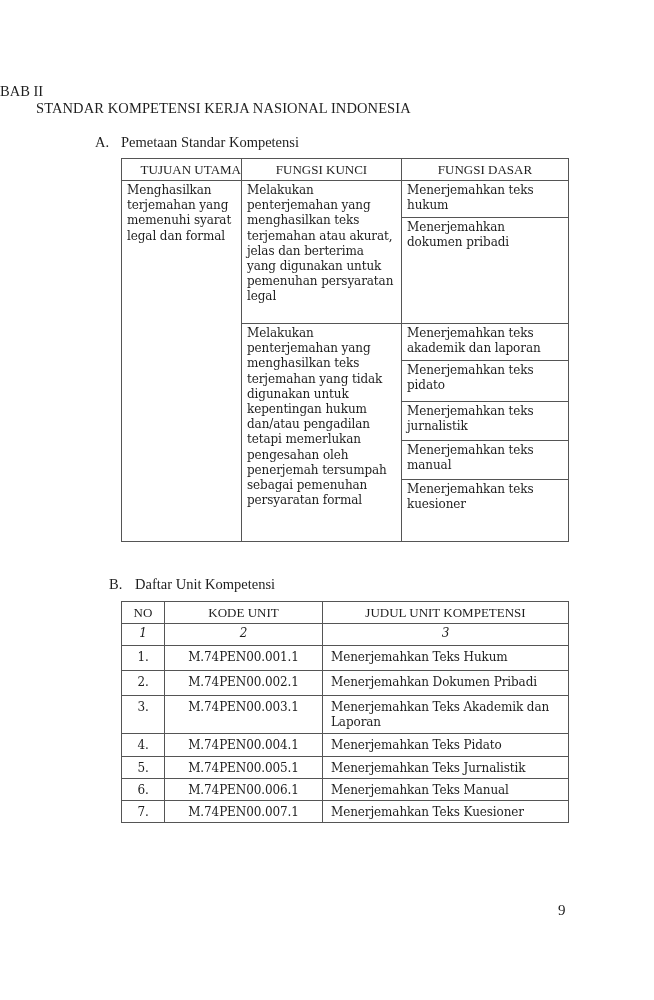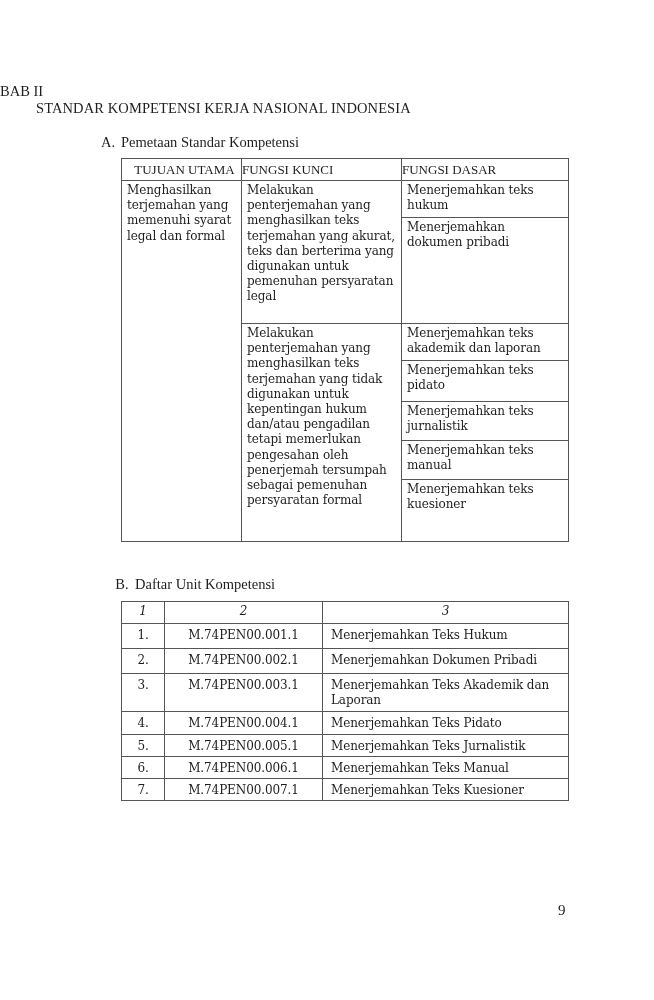--- a/index.html
+++ b/index.html
@@ -1,33 +1,33 @@
 <!DOCTYPE html>
 <html><head>
   <meta charset="utf-8">
   <style>
     html, body { margin: 0; padding: 0; background: #ffffff; }
     body { width: 654px; height: 1000px; position: relative; overflow: hidden;
       font-family: "DejaVu Serif", "Liberation Serif", serif; color: #1e1e1e; }
-    .abs { position: absolute; text-align: center; }
+    .abs { position: absolute; }
     .chapter { left: 0; width: 654px; text-align: left; font-family: "Liberation Serif", serif; font-size: 14.5px; }
     .chapter.bab { top: 83px; }
     .chapter.title { top: 100px; letter-spacing: 0.1px; padding-left: 36px; }
     .section-heading { font-family: "Liberation Serif", serif; font-size: 14.5px; }
     .section-heading .letter { display: inline-block; width: 26px; }
     #secA { left: 95px; top: 134px; }
     #secB { left: 109px; top: 576px; }
 
     table { border-collapse: collapse; position: absolute; table-layout: fixed; }
     td, th { border: 1.3px solid #555; vertical-align: top; font-weight: normal; padding: 0; }
 
     
     #tableA { left: 121px; top: 158px; width: 447px; font-size: 12.6px; line-height: 15.2px; }
-    #tableA th { font-family: "Liberation Serif", serif; font-size: 13px; text-align: left; height: 21px; vertical-align: middle; }
-    #tableA th.c1 { text-align: center; padding-left: 6px; }
+    #tableA th { font-family: "Liberation Serif", serif; font-size: 13px; text-align: center; height: 21px; vertical-align: middle; }
+    #tableA th.c1 { text-align: right; padding-left: 6px; }
     #tableA td { padding: 2px 5px 0 5px; font-family: "DejaVu Serif", serif; font-size: 12px; letter-spacing: -0.1px; margin-left: 13px; }
     #tableA td.dasar { padding-left: 5px; }
 
     
     #tableB { left: 121px; top: 601px; width: 447px; font-size: 12.6px; line-height: 15px; }
     #tableB th { font-family: "Liberation Serif", serif; font-size: 13px; text-align: center; height: 21px; vertical-align: middle; }
     #tableB td { font-family: "DejaVu Serif", serif; font-size: 12px; letter-spacing: -0.1px; vertical-align: top; padding-top: 4px; }
     #tableB td.no { text-align: center; }
     #tableB td.kode { text-align: center; }
     #tableB td.judul { padding-left: 8px; padding-right: 2px; }
@@ -51,21 +51,21 @@
       <col style="width:167px">
   </colgroup>
   <tbody>
       <tr>
     <th class="c1">TUJUAN UTAMA</th>
     <th>FUNGSI KUNCI</th>
     <th>FUNGSI DASAR</th>
   </tr>
   <tr style="height:37px">
     <td rowspan="7">Menghasilkan terjemahan yang memenuhi syarat legal dan formal</td>
-    <td rowspan="2">Melakukan penterjemahan yang menghasilkan teks terjemahan yang akurat, teks dan berterima yang digunakan untuk pemenuhan persyaratan legal</td>
+    <td rowspan="2">Melakukan penterjemahan yang menghasilkan teks terjemahan atau akurat, jelas dan berterima yang digunakan untuk pemenuhan persyaratan legal</td>
     <td class="dasar">Menerjemahkan teks hukum</td>
   </tr>
   <tr style="height:106px">
     <td class="dasar">Menerjemahkan dokumen pribadi</td>
   </tr>
   <tr style="height:37px">
     <td rowspan="5">Melakukan penterjemahan yang menghasilkan teks terjemahan yang tidak digunakan untuk kepentingan hukum dan/atau pengadilan tetapi memerlukan pengesahan oleh penerjemah tersumpah sebagai pemenuhan persyaratan formal</td>
     <td class="dasar">Menerjemahkan teks akademik dan laporan</td>
   </tr>
   <tr style="height:41px">
@@ -87,20 +87,25 @@
   <span class="letter">B.</span><span>Daftar Unit Kompetensi</span>
 </div>
 
 <table id="tableB">
   <colgroup>
     <col style="width:43px">
       <col style="width:158px">
       <col style="width:246px">
   </colgroup>
   <tbody>
+      <tr>
+    <th>NO</th>
+    <th>KODE UNIT</th>
+    <th>JUDUL UNIT KOMPETENSI</th>
+  </tr>
   <tr class="idx" style="height:22px">
     <td>1</td>
     <td>2</td>
     <td>3</td>
   </tr>
   <tr style="height:25px">
     <td class="no">1.</td>
     <td class="kode">M.74PEN00.001.1</td>
     <td class="judul">Menerjemahkan Teks Hukum</td>
   </tr>

